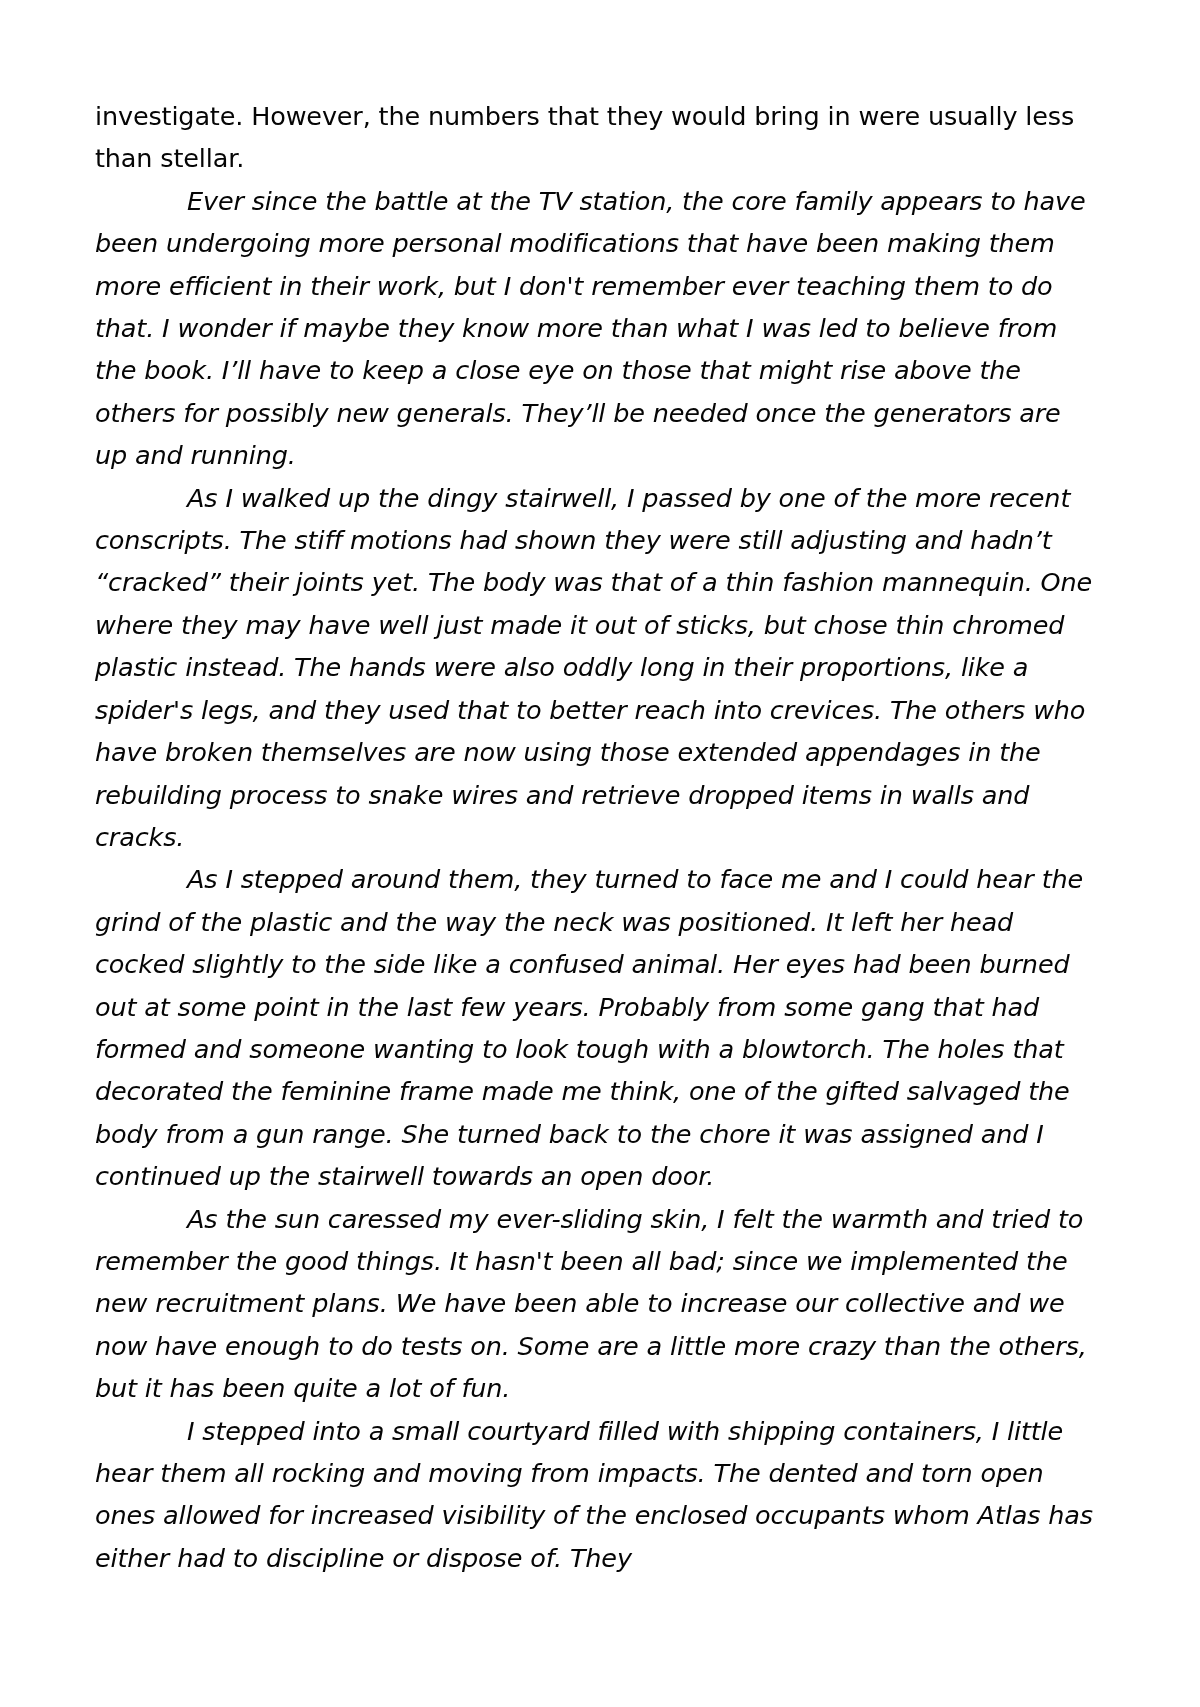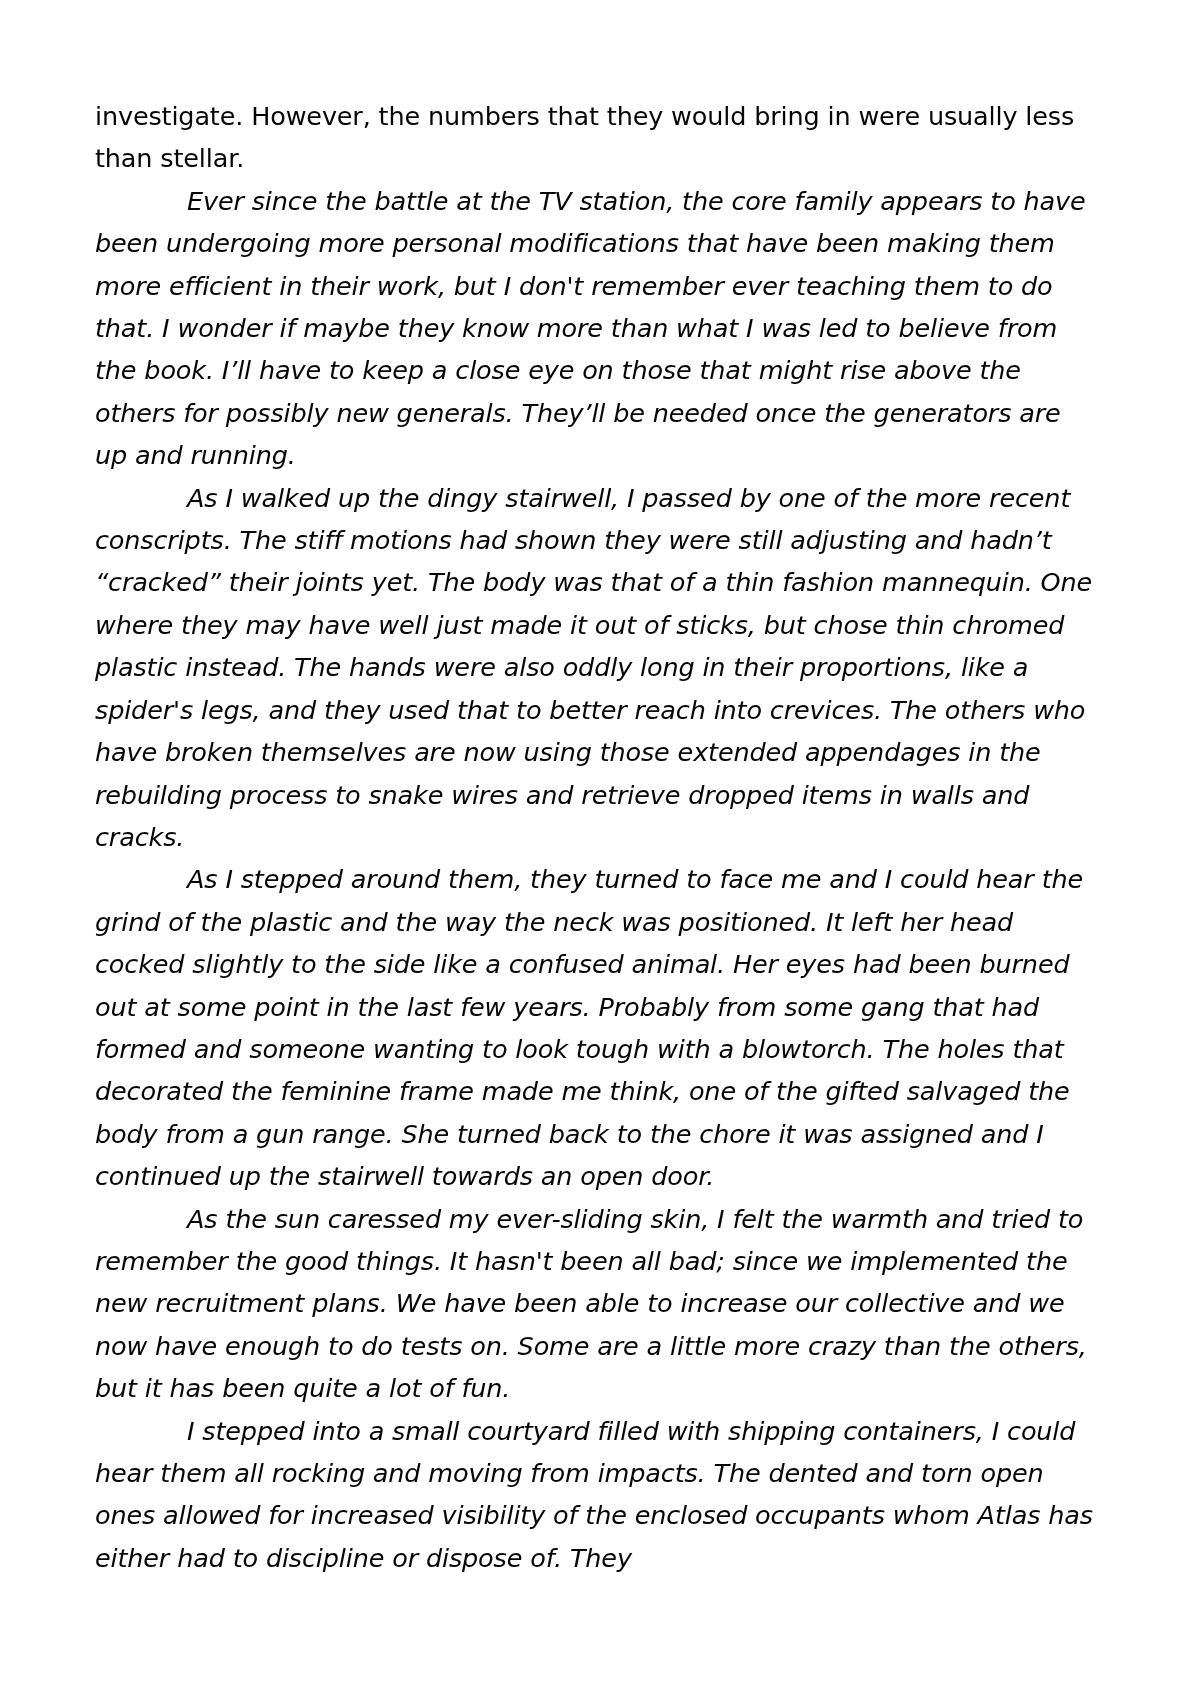--- a/index.html
+++ b/index.html
@@ -41,15 +41,15 @@
 </head>
 <body>
 
 <div class="page">
   <div class="body-text">
     <p class="para">investigate. However, the numbers that they would bring in were usually less than stellar.</p>
     <p class="para indented">Ever since the battle at the TV station, the core family appears to have been undergoing more personal modifications that have been making them more efficient in their work, but I don't remember ever teaching them to do that. I wonder if maybe they know more than what I was led to believe from the book. I’ll have to keep a close eye on those that might rise above the others for possibly new generals. They’ll be needed once the generators are up and running.</p>
     <p class="para indented">As I walked up the dingy stairwell, I passed by one of the more recent conscripts. The stiff motions had shown they were still adjusting and hadn’t “cracked” their joints yet. The body was that of a thin fashion mannequin. One where they may have well just made it out of sticks, but chose thin chromed plastic instead. The hands were also oddly long in their proportions, like a spider's legs, and they used that to better reach into crevices. The others who have broken themselves are now using those extended appendages in the rebuilding process to snake wires and retrieve dropped items in walls and cracks.</p>
     <p class="para indented">As I stepped around them, they turned to face me and I could hear the grind of the plastic and the way the neck was positioned. It left her head cocked slightly to the side like a confused animal. Her eyes had been burned out at some point in the last few years. Probably from some gang that had formed and someone wanting to look tough with a blowtorch. The holes that decorated the feminine frame made me think, one of the gifted salvaged the body from a gun range. She turned back to the chore it was assigned and I continued up the stairwell towards an open door.</p>
     <p class="para indented">As the sun caressed my ever-sliding skin, I felt the warmth and tried to remember the good things. It hasn't been all bad; since we implemented the new recruitment plans. We have been able to increase our collective and we now have enough to do tests on. Some are a little more crazy than the others, but it has been quite a lot of fun.</p>
-    <p class="para indented">I stepped into a small courtyard filled with shipping containers, I could hear them all rocking and moving from impacts. The dented and torn open ones allowed for increased visibility of the enclosed occupants whom Atlas has either had to discipline or dispose of. They</p>
+    <p class="para indented">I stepped into a small courtyard filled with shipping containers, I little hear them all rocking and moving from impacts. The dented and torn open ones allowed for increased visibility of the enclosed occupants whom Atlas has either had to discipline or dispose of. They</p>
   </div>
 </div>
 
 </body></html>

